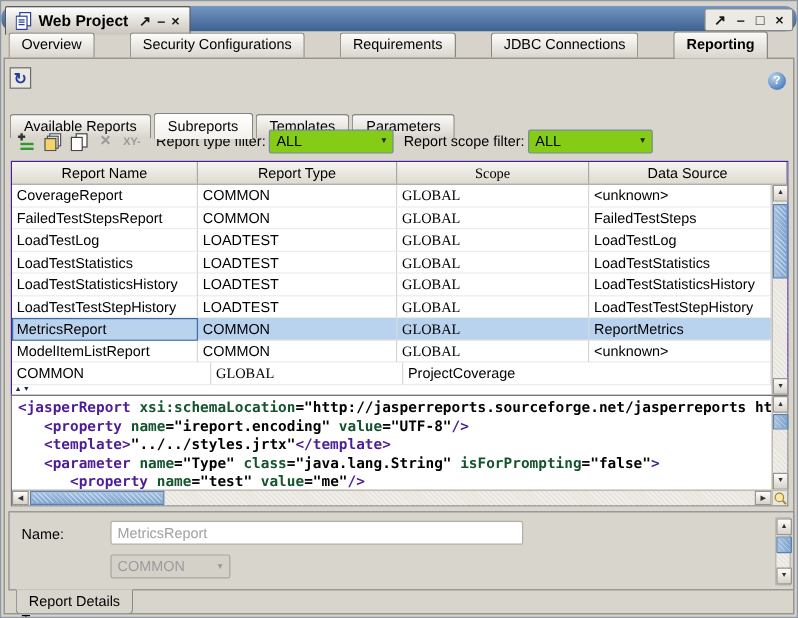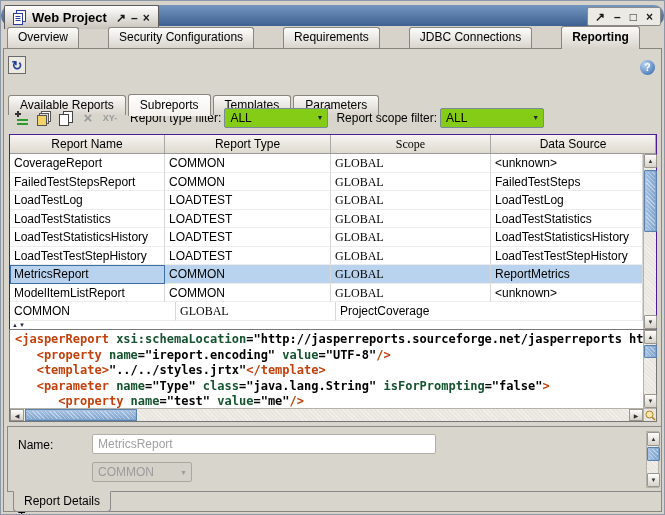--- a/index.html
+++ b/index.html
@@ -89,21 +89,21 @@
   
   .splitter { position:absolute; left:5px; top:272px; width:648px; height:8px;
     display:flex; align-items:center; padding-left:3px; }
   .splitter span { font-size:6px; color:#1a2a4a; line-height:6px; margin-right:1px; }
   
   .editor { position:absolute; left:5px; top:280px; width:648px; height:93px;
     background:#fff; border:1px solid #767676; }
   .code { position:absolute; left:0; top:0; right:13px; bottom:13px; overflow:hidden;
     padding:2px 0 0 5px; font-family:"DejaVu Sans Mono", monospace;
     font-size:12px; font-weight:bold; line-height:15.5px; white-space:pre; }
-  .tk-tag { color:#c2410c; } .tk-attr { color:#14532d; } .tk-val { color:#000; }
+  .tk-tag { color:#4c1d95; } .tk-attr { color:#14532d; } .tk-val { color:#000; }
   .vscroll.e { right:0; top:0; bottom:13px; border-left:1px solid #b5b2aa; }
   .vscroll.e .thumb { top:15px; height:13px; }
   .hscroll { position:absolute; left:0; bottom:0; right:13px; height:13px; background:#e9e6e0;
     background-image:repeating-linear-gradient(45deg,#f2f0ec 0 1px,transparent 1px 3px);
     border-top:1px solid #b5b2aa; }
   .hbtn { position:absolute; top:0; width:14px; height:12px;
     background:linear-gradient(#fdfdfc,#d6d2ca); border:1px solid #9a968e;
     font-size:6px; color:#333; display:flex; align-items:center; justify-content:center; }
   .hbtn.left { left:0; } .hbtn.right { right:0; }
   .hthumb { position:absolute; top:0; left:15px; width:112px; height:12px;

